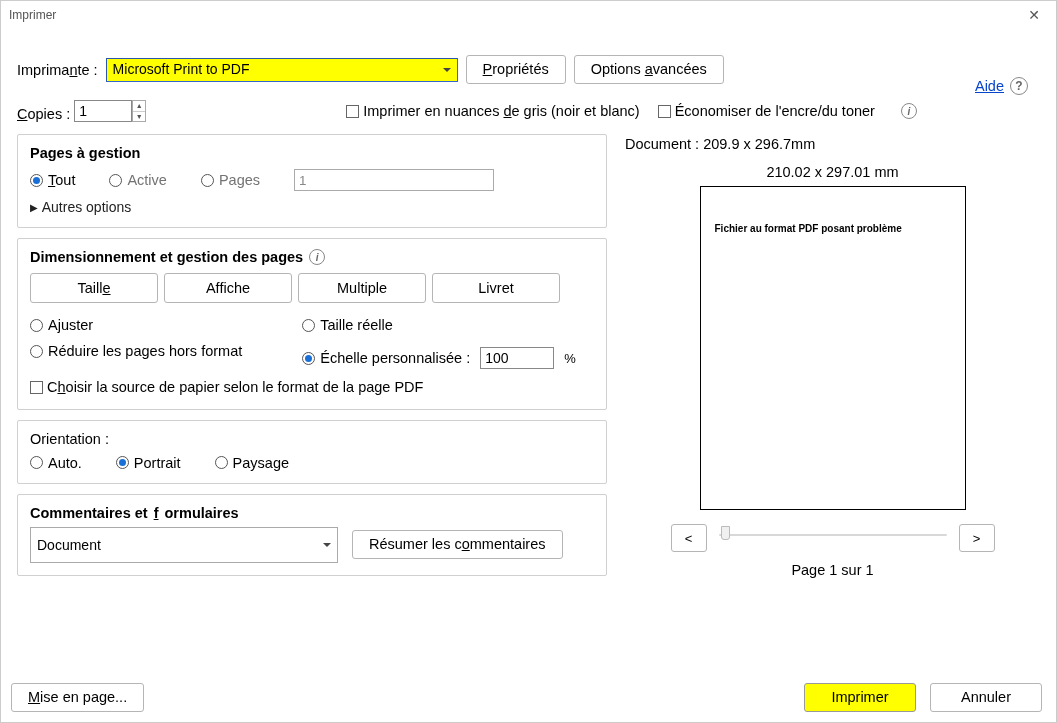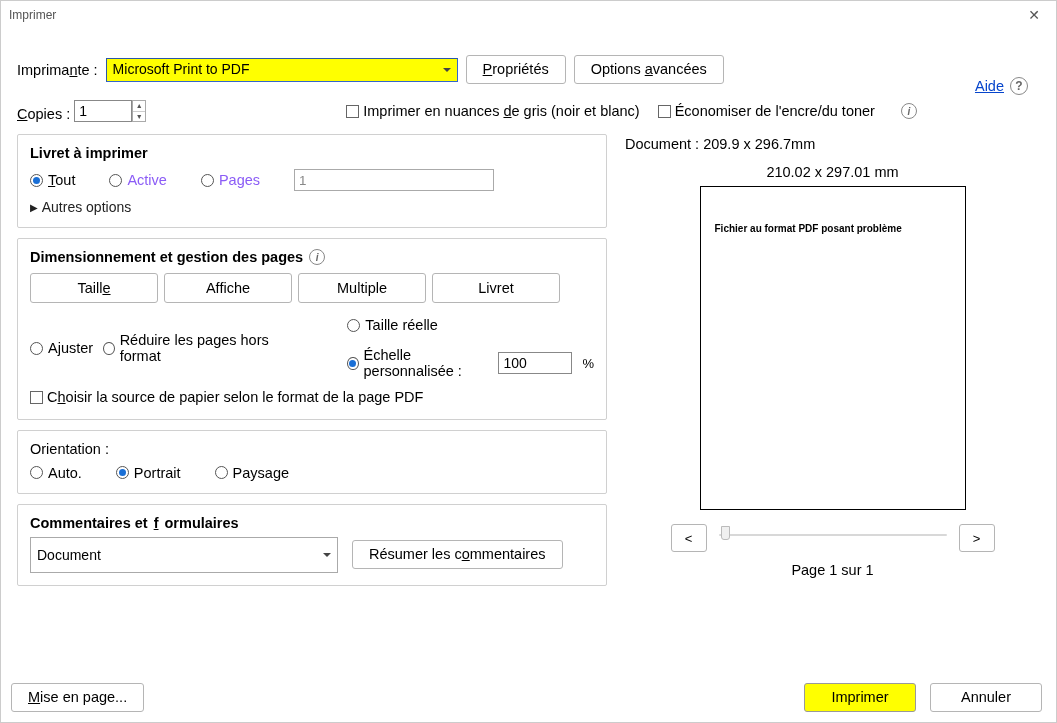--- a/index.html
+++ b/index.html
@@ -136,21 +136,21 @@
   .radio-dot {
     width: 13px; height: 13px;
     border: 1px solid #555;
     border-radius: 50%;
     display:inline-flex; align-items:center; justify-content:center;
     background:#fff;
   }
   .radio-dot.filled::after {
     content:""; width:7px; height:7px; background:#1a6fd6; border-radius:50%;
   }
-  .disabled { color:#8b5cf6;text-align:right; }
+  .disabled { color:#737373;text-align:right; }
   .pages-input {
     width: 200px; height: 22px;
     border: 1px solid #aaa;
     padding: 0 4px;
     color:#888;
     background:#fff;
   }
   .expander { display:flex; align-items:center; gap:4px; font-size:14px; color:#222; margin-top:8px;}
   .tri { font-size:10px; }
   .seg-buttons { display:flex; gap:6px; margin-top:2px;}
@@ -264,21 +264,21 @@
         <span>Économiser de l'encre/du toner</span>
       </span>
       <span class="info-icon-s" style="margin-left:20px;">i</span>
     </div>
   </div>
 
   <div class="main-cols">
     <div class="left-col">
 
       <div class="panel">
-        <div class="panel-title">Livret à imprimer</div>
+        <div class="panel-title">Pages à gestion</div>
         <div class="row" style="gap:34px;">
           <span class="radio">
             <span class="radio-dot filled"></span>
             <span><span class="u">T</span>out</span>
           </span>
           <span class="radio disabled">
             <span class="radio-dot"></span>
             <span>Active</span>
           </span>
           <span class="radio disabled">
@@ -298,21 +298,21 @@
           <span>Dimensionnement et gestion des pages</span>
           <span class="info-icon-s">i</span>
         </div>
         <div class="seg-buttons">
           <button class="btn">Taill<span class="u">e</span></button>
           <button class="btn">Affiche</button>
           <button class="btn">Multiple</button>
           <button class="btn">Livret</button>
         </div>
         <div class="sizing-row">
-          <div style="display:flex; flex-direction:row; gap:10px;">
+          <div style="display:flex; flex-direction:column; gap:10px;">
             <span class="radio">
               <span class="radio-dot"></span>
               <span>Ajuster</span>
             </span>
             <span class="radio">
               <span class="radio-dot"></span>
               <span>Réduire les pages hors format</span>
             </span>
           </div>
           <div style="display:flex; flex-direction:column; gap:10px;justify-content:flex-end;">

